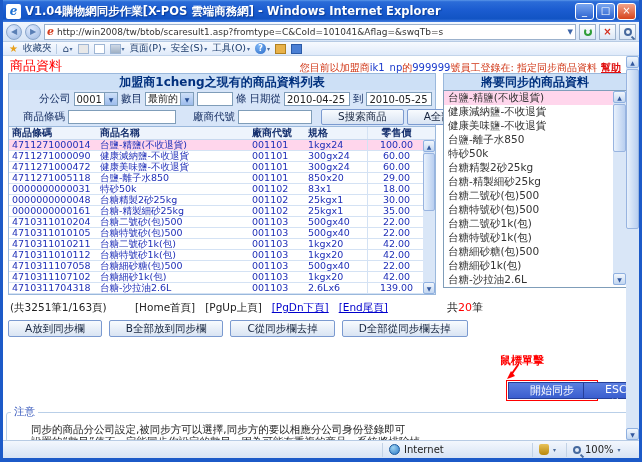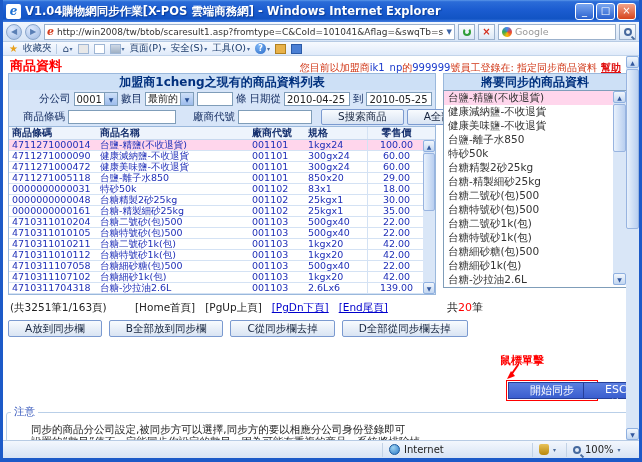--- a/index.html
+++ b/index.html
@@ -45,21 +45,21 @@
   .mini.rss { background:#e8e8e8; }
   .mini.page { background:#fff; }
   .mini.extra1 { background:#e8b24a; border-color:#b08020; }
   .mini.extra2 { background:#4a7fd4; border-color:#2a5aa8; }
   .menu { display:flex; align-items:center; gap:1px; }
   .drop { font-size:6px; color:#4a6a9a; }
   .helpc { width:11px; height:11px; border-radius:50%; background:radial-gradient(circle at 35% 30%,#7ab4f4,#2a6ac8); color:#fff; font-size:8px; font-weight:bold;
            display:flex; align-items:center; justify-content:center; }
   
   .content { position:relative; height:384px; background:#fff; overflow:hidden; font-size:11px; }
-  .pg-title { position:absolute; left:7px; top:1px; color:#ff0000; font-size:13px; font-weight:bold;text-align:right; }
+  .pg-title { position:absolute; left:7px; top:1px; color:#ff0000; font-size:13px; font-weight:normal;text-align:right; }
   .login { position:absolute; right:18px; top:5px; font-size:10px; color:#d03515; white-space:nowrap; }
   .login .blue { color:#1a3acc; }
   .login .help { color:#e01010; font-weight:bold; text-decoration:underline; margin-left:4px; }
   .panel-hdr { position:absolute; height:35px; background:#cde0f6; border:1px solid #9ab8dc; color:#00307e;
                font-size:12px; font-weight:bold; text-align:center; line-height:16px; }
   
   .lp-hdr { left:5px; top:17px; width:428px; }
   .filterbox { position:absolute; left:5px; top:34px; width:428px; height:37px; background:#d7e5f8; border:1px solid #9ab8dc; border-top:none;
                font-size:10.5px; color:#10295e; }
   .frow { height:18px; display:flex; align-items:center; padding:0 2px; gap:3px; white-space:nowrap; }
@@ -151,24 +151,20 @@
       <span class="iedoc">e</span>
       <span class="url">http://win2008/tw/btob/scaresult1.asp?fromtype=C&amp;CoId=101041&amp;Aflag=&amp;swqTb=s</span>
       <span class="addr-drop">▼</span>
     </div>
     <div class="sqbtn">
         <span class="refresh-glyph"></span>
       </div>
     <div class="sqbtn">
         <span class="stop-glyph">×</span>
       </div>
-    <div class="searchbox">
-      <span class="glogo"></span>
-      <span class="s-text">Google</span>
-    </div>
     <div class="sqbtn">
         <span class="mag"></span>
       </div>
   </div>
 
   <div class="cmdbar">
     <span class="star">★</span>
     <span>收藏夾</span>
     <span class="vsep"></span>
     <span class="menu">

